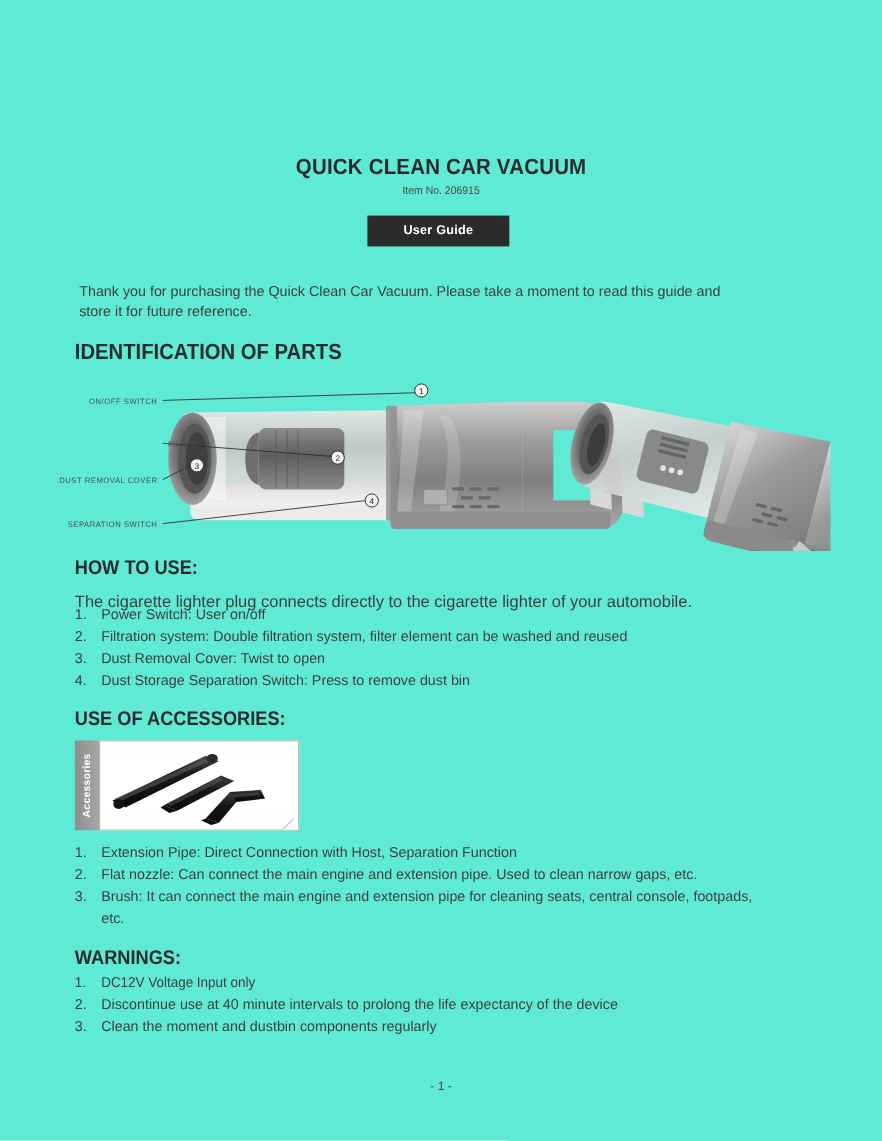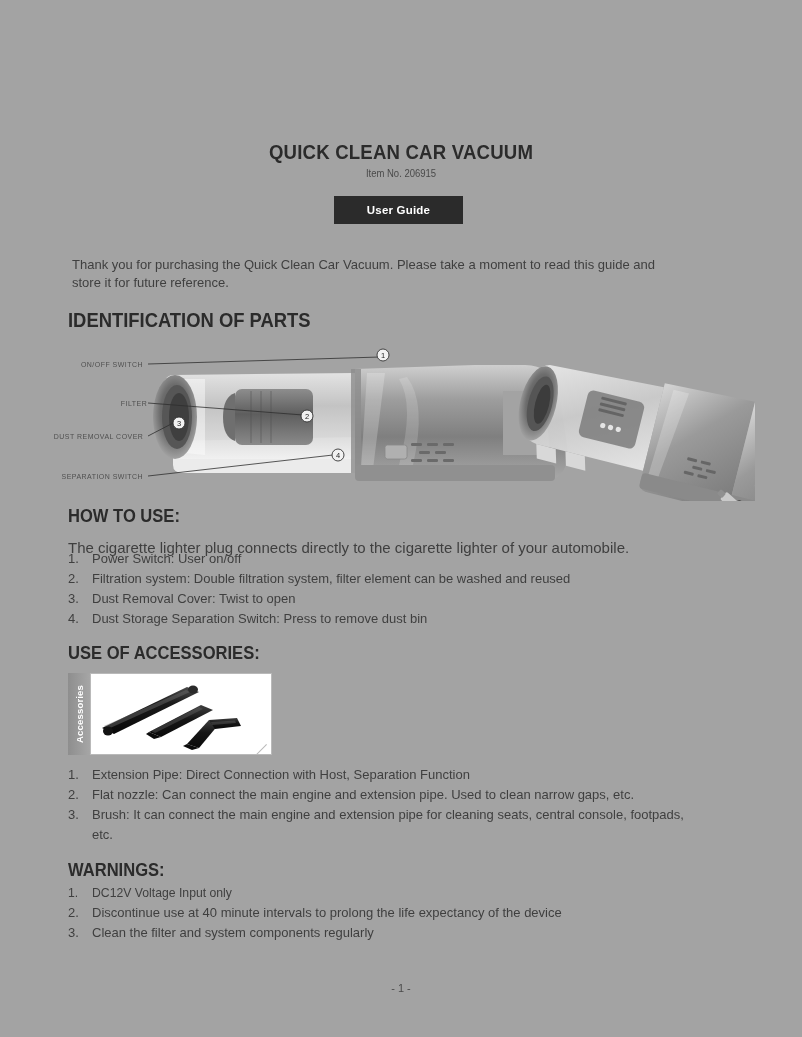--- a/index.html
+++ b/index.html
@@ -11,21 +11,21 @@
     width: 802px;
     height: 1037px;
     position: relative;
     font-family: "Liberation Sans", sans-serif;
     color: #3a3a3a;
     overflow: hidden;
   }
   .page {
     position: absolute;
     inset: 0;
-    background: #a3a3a3;
+    background: #5eead4;
   }
 
   
   .doc-title {
     position: absolute;
     left: 0; right: 0;
     top: 141px;
     text-align: center;
     font-size: 20px;
     font-weight: bold;
@@ -209,21 +209,21 @@
   <div class="item-no">Item No. 206915</div>
   <div class="user-guide-btn">User Guide</div>
 
   <div class="intro">Thank you for purchasing the Quick Clean Car Vacuum. Please take a moment to read this guide and store it for future reference.</div>
 
   <div class="section-head h-parts">IDENTIFICATION OF PARTS</div>
 
   <div class="parts-figure">
     
     <div class="callout-label" style="right:612px; top:27px;">ON/OFF SWITCH</div>
-    <div class="callout-label" style="right:608px; top:66px;">FILTER</div>
+    <div class="callout-label" style="right:576px; top:66px;">FILTER</div>
     <div class="callout-label" style="right:612px; top:99px;">DUST REMOVAL COVER</div>
     <div class="callout-label" style="right:612px; top:139px;">SEPARATION SWITCH</div>
 
     <svg width="700" height="168" viewBox="0 0 700 168">
       <defs>
         <linearGradient id="bodyG" x1="0" y1="0" x2="0" y2="1">
           <stop offset="0%" stop-color="#cfcfcf"></stop>
           <stop offset="30%" stop-color="#9d9d9d"></stop>
           <stop offset="62%" stop-color="#7f7f7f"></stop>
           <stop offset="100%" stop-color="#a9a9a9"></stop>
@@ -467,19 +467,19 @@
     <li>
       <span class="num">1.</span>
       <span class="txt">DC12V Voltage Input only</span>
     </li>
     <li>
       <span class="num">2.</span>
       <span class="txt">Discontinue use at 40 minute intervals to prolong the life expectancy of the device</span>
     </li>
     <li>
       <span class="num">3.</span>
-      <span class="txt">Clean the filter and system components regularly</span>
+      <span class="txt">Clean the moment and dustbin components regularly</span>
     </li>
   </ol>
 
   <div class="footer">- 1 -</div>
 
 </div>
 
 </body></html>

